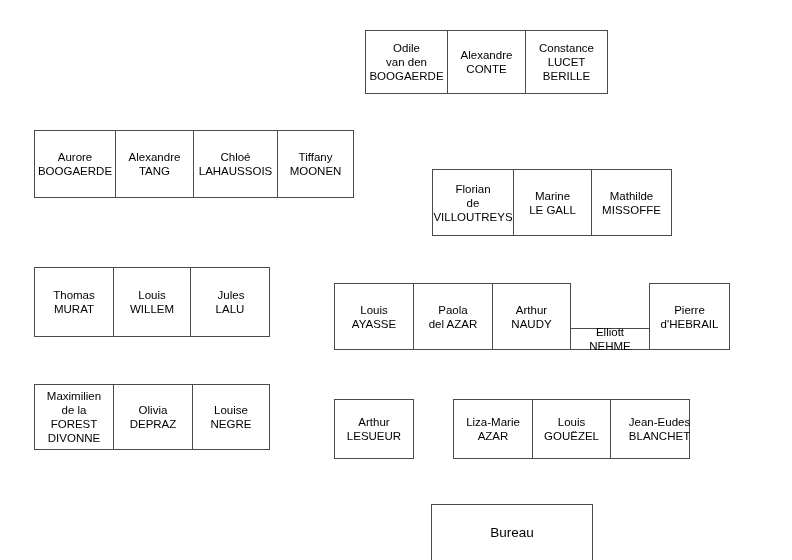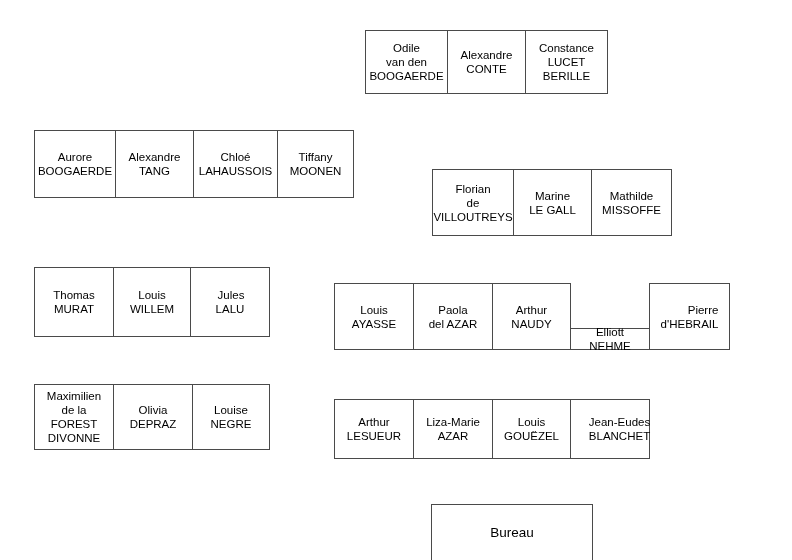--- a/index.html
+++ b/index.html
@@ -139,21 +139,21 @@
 del AZAR</span>
       </div>
       <div class="desk" style="width: 79px;">
         <span class="desk-label">Arthur
 NAUDY</span>
       </div>
       <div class="desk" style="width: 80px; margin-top: 45px;">
         <span class="desk-label">Elliott
 NEHME</span>
       </div>
-      <div class="desk" style="width: 81px; text-align: right;">
+      <div class="desk" style="width: 81px;">
         <span class="desk-label">Pierre
 d'HEBRAIL</span>
       </div>
     </div>
     <div class="desk-group" style="left: 34px; top: 384px; height: 66px;">
       <div class="desk" style="width: 80px;">
         <span class="desk-label">Maximilien
 de la FOREST
 DIVONNE</span>
       </div>
@@ -164,21 +164,21 @@
       <div class="desk" style="width: 78px;">
         <span class="desk-label">Louise
 NEGRE</span>
       </div>
     </div>
     <div class="desk-group" style="left: 334px; top: 399px; height: 60px;">
       <div class="desk" style="width: 80px;">
         <span class="desk-label">Arthur
 LESUEUR</span>
       </div>
-      <div class="desk" style="width: 80px;">
+      <div class="desk" style="width: 80px; margin-left: 40px;">
         <span class="desk-label">Liza-Marie
 AZAR</span>
       </div>
       <div class="desk" style="width: 79px;">
         <span class="desk-label">Louis
 GOUËZEL</span>
       </div>
       <div class="desk" style="width: 80px; padding-left: 22px;">
         <span class="desk-label">Jean-Eudes
 BLANCHET</span>

